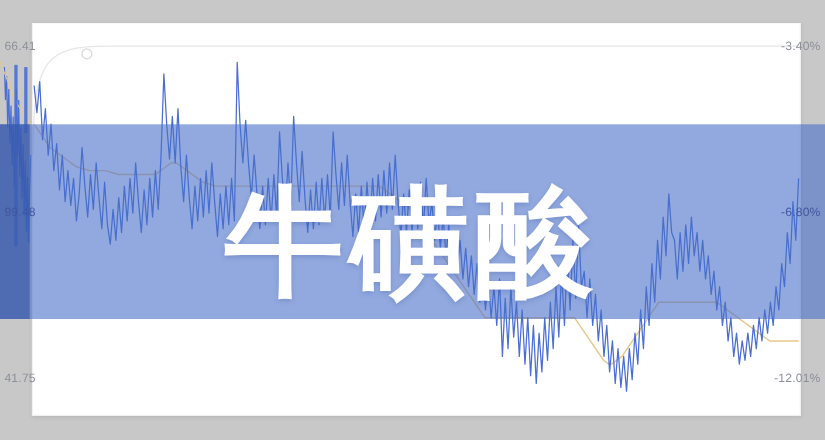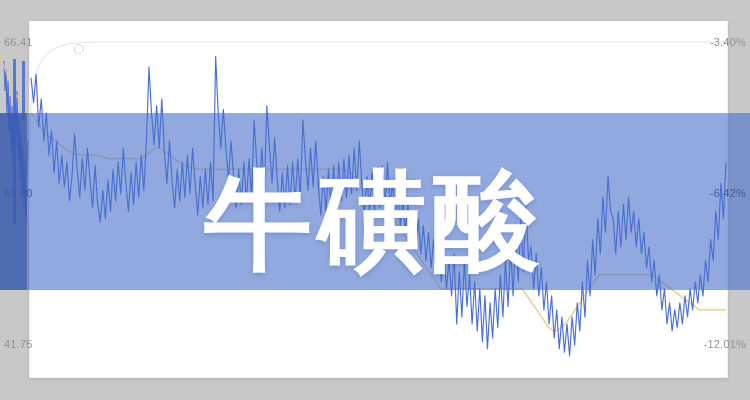--- a/index.html
+++ b/index.html
@@ -111,21 +111,21 @@
       <path id="price-path" fill="none" stroke="#4a6fd4" stroke-width="1.15" stroke-linejoin="round" d="M2.00,56.74 L4.56,81.36 L7.13,53.22 L9.69,105.99 L12.26,77.84 L14.82,120.06 L17.39,91.91 L19.95,134.13 L22.52,109.50 L25.08,151.72 L27.65,120.06 L30.21,162.27 L32.77,134.13 L35.34,165.79 L37.90,141.16 L40.47,179.86 L43.03,155.24 L45.60,113.02 L48.16,148.20 L50.73,176.34 L53.29,137.65 L55.86,169.31 L58.42,127.09 L60.99,158.75 L63.55,186.90 L66.11,144.68 L68.68,183.38 L71.24,200.97 L73.81,169.31 L76.37,197.45 L78.94,158.75 L81.50,190.42 L84.07,148.20 L86.63,179.86 L89.20,141.16 L91.76,172.83 L94.32,127.09 L96.89,162.27 L99.45,190.42 L102.02,151.72 L104.58,183.38 L107.15,141.16 L109.71,176.34 L112.28,134.13 L114.84,169.31 L117.41,120.06 L119.97,46.18 L122.54,91.91 L125.10,123.58 L127.66,84.88 L130.23,127.09 L132.79,77.84 L135.36,130.61 L137.92,162.27 L140.49,120.06 L143.05,158.75 L145.62,186.90 L148.18,148.20 L150.75,179.86 L153.31,141.16 L155.87,176.34 L158.44,134.13 L161.00,172.83 L163.57,127.09 L166.13,162.27 L168.70,193.93 L171.26,155.24 L173.83,186.90 L176.39,148.20 L178.96,183.38 L181.52,141.16 L184.08,179.86 L186.65,35.63 L189.21,91.91 L191.78,127.09 L194.34,88.40 L196.91,127.09 L199.47,158.75 L202.04,120.06 L204.60,155.24 L207.17,186.90 L209.73,148.20 L212.30,183.38 L214.86,141.16 L217.42,179.86 L219.99,137.65 L222.55,176.34 L225.12,98.95 L227.68,141.16 L230.25,172.83 L232.81,127.09 L235.38,165.79 L237.94,84.88 L240.51,127.09 L243.07,162.27 L245.63,116.54 L248.20,158.75 L250.76,190.42 L253.33,151.72 L255.89,186.90 L258.46,144.68 L261.02,183.38 L263.59,141.16 L266.15,179.86 L268.72,137.65 L271.28,176.34 L273.85,98.95 L276.41,137.65 L278.97,169.31 L281.54,127.09 L284.10,165.79 L286.67,120.06 L289.23,162.27 L291.80,193.93 L294.36,155.24 L296.93,190.42 L299.49,148.20 L302.06,186.90 L304.62,144.68 L307.18,183.38 L309.75,141.16 L312.31,179.86 L314.88,137.65 L317.44,176.34 L320.01,134.13 L322.57,172.83 L325.14,127.09 L327.70,169.31 L330.27,120.06 L332.83,162.27 L335.39,193.93 L337.96,155.24 L340.52,190.42 L343.09,151.72 L345.65,190.42 L348.22,148.20 L350.78,186.90 L353.35,144.68 L355.91,186.90 L358.48,141.16 L361.04,183.38 L363.61,162.27 L366.17,197.45 L368.73,169.31 L371.30,204.49 L373.86,176.34 L376.43,211.52 L378.99,183.38 L381.56,218.56 L384.12,190.42 L386.69,225.59 L389.25,197.45 L391.82,232.63 L394.38,204.49 L396.94,239.67 L399.51,211.52 L402.07,246.70 L404.64,218.56 L407.20,253.74 L409.77,225.59 L412.33,260.77 L414.90,232.63 L417.46,267.81 L420.03,239.67 L422.59,274.84 L425.15,232.63 L427.72,302.99 L430.28,250.22 L432.85,295.95 L435.41,239.67 L437.98,285.40 L440.54,253.74 L443.11,302.99 L445.67,260.77 L448.24,310.02 L450.80,267.81 L453.37,320.58 L455.93,274.84 L458.49,327.61 L461.06,281.88 L463.62,317.06 L466.19,267.81 L468.75,306.51 L471.32,253.74 L473.88,295.95 L476.45,239.67 L479.01,285.40 L481.58,225.59 L484.14,274.84 L486.70,211.52 L489.27,260.77 L491.83,197.45 L494.40,250.22 L496.96,183.38 L499.53,239.67 L502.09,225.59 L504.66,267.81 L507.22,232.63 L509.79,274.84 L512.35,246.70 L514.92,288.92 L517.48,260.77 L520.04,302.99 L522.61,274.84 L525.17,317.06 L527.74,288.92 L530.30,327.61 L532.87,295.95 L535.43,331.13 L538.00,302.99 L540.56,334.65 L543.13,295.95 L545.69,324.09 L548.25,281.88 L550.82,310.02 L553.38,260.77 L555.95,295.95 L558.51,239.67 L561.08,274.84 L563.64,218.56 L566.21,253.74 L568.77,197.45 L571.34,232.63 L573.90,176.34 L576.46,211.52 L579.03,155.24 L581.59,190.42 L584.16,197.45 L586.72,232.63 L589.29,190.42 L591.85,225.59 L594.42,183.38 L596.98,218.56 L599.55,176.34 L602.11,211.52 L604.68,190.42 L607.24,225.59 L609.80,197.45 L612.37,232.63 L614.93,211.52 L617.50,246.70 L620.06,225.59 L622.63,260.77 L625.19,239.67 L627.76,274.84 L630.32,253.74 L632.89,288.92 L635.45,267.81 L638.01,302.99 L640.58,281.88 L643.14,310.02 L645.71,288.92 L648.27,306.51 L650.84,281.88 L653.40,302.99 L655.97,274.84 L658.53,295.95 L661.10,267.81 L663.66,288.92 L666.23,260.77 L668.79,281.88 L671.35,253.74 L673.92,274.84 L676.48,239.67 L679.05,260.77 L681.61,218.56 L684.18,239.67 L686.74,190.42 L689.31,218.56 L691.87,162.27 L694.44,197.45 L697.00,141.16"></path>
     </svg>
   </div>
 
   <div class="band"></div>
   <div class="band-left"></div>
 
   <div class="title">牛磺酸</div>
 
   <div class="axlabel left" style="top:36px;">66.41</div>
-  <div class="axlabel left on-band" style="top:187px;">61.90</div>
+  <div class="axlabel left on-band" style="top:187px;">99.48</div>
   <div class="axlabel left" style="top:338px;">41.75</div>
 
   <div class="axlabel right" style="top:36px;">-3.40%</div>
-  <div class="axlabel right on-band" style="top:187px;">-6.42%</div>
+  <div class="axlabel right on-band" style="top:187px;">-6.80%</div>
   <div class="axlabel right" style="top:338px;">-12.01%</div>
 
 
 </div>
 
 </body></html>

